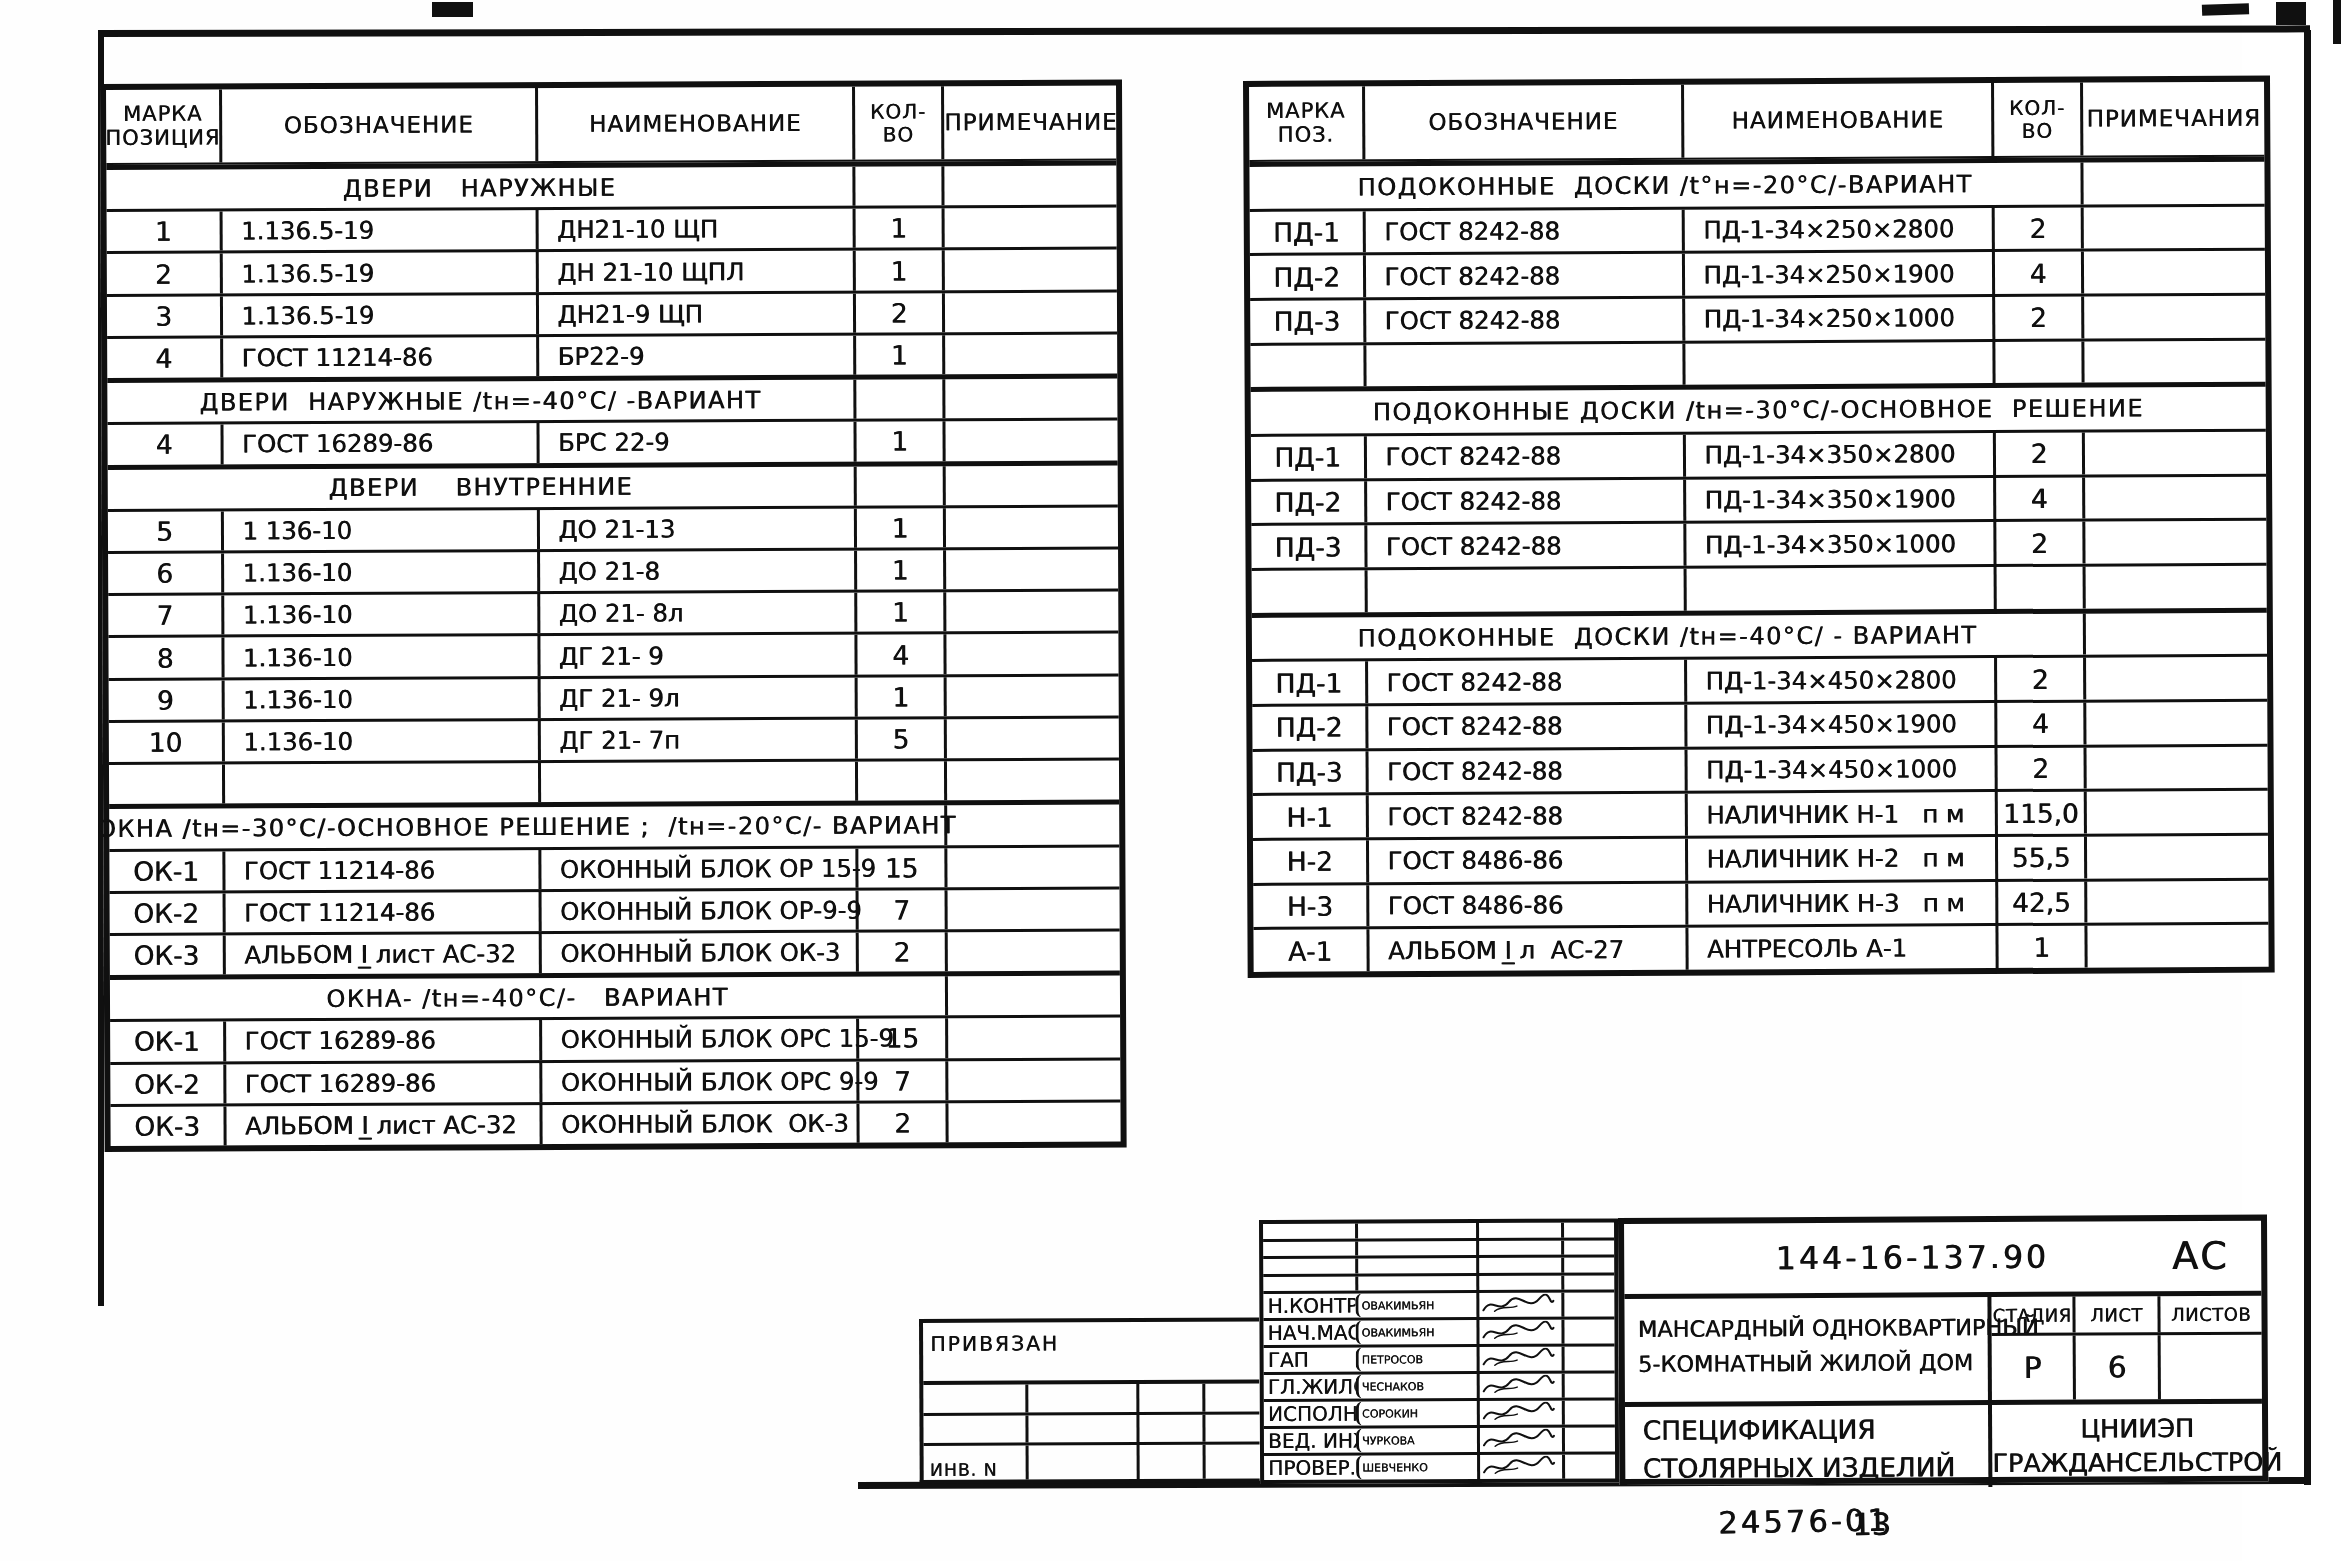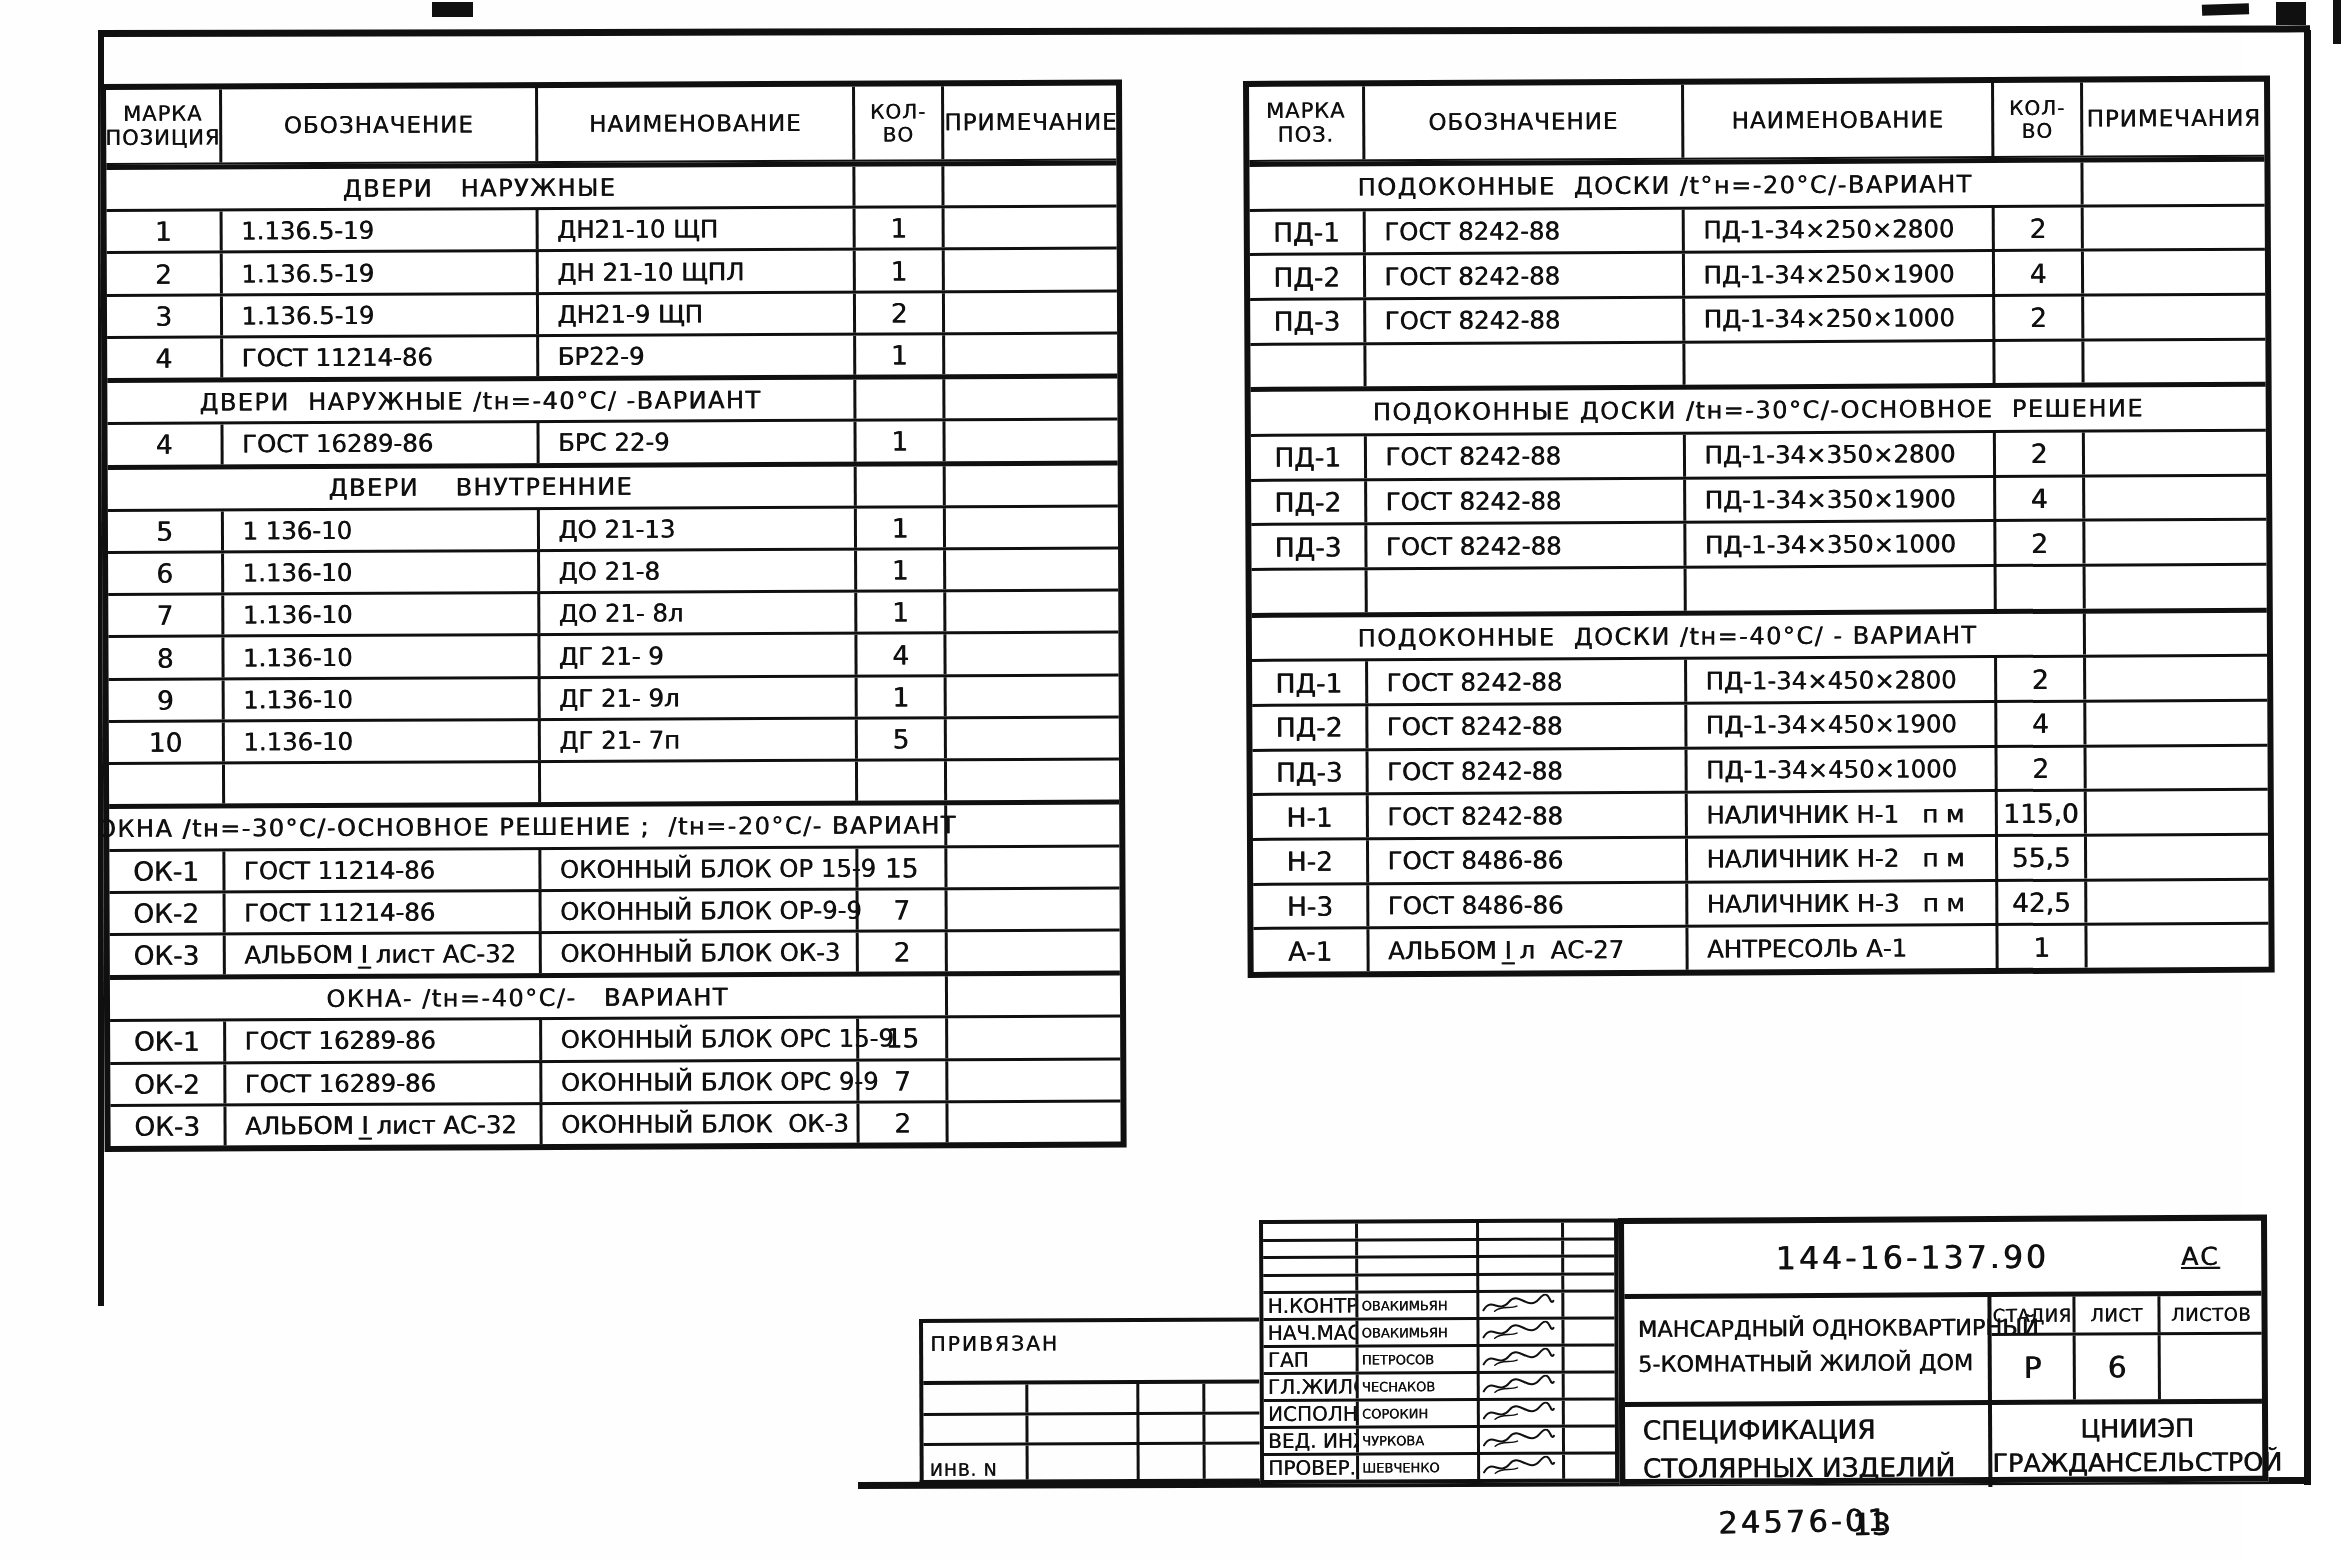--- a/index.html
+++ b/index.html
@@ -55,29 +55,29 @@
   .inv-label{font-size:17.3px;padding-left:6.1px;letter-spacing:1px;text-shadow:0.5px 0 0 currentColor;}
 
   .sig-grid{position:absolute;left:1259px;top:1220px;width:359px;height:264px;
             border:4.6px solid var(--ink);display:flex;flex-direction:column;background:#fff;
             transform:rotate(-0.25deg);transform-origin:left top;}
   .sig-row{flex:1;display:grid;grid-template-columns:92px 121px 85px 1fr;border-top:3.1px solid var(--ink);}
   .sig-row:first-child{border-top:none;}
   .sig-cell{border-left:3.1px solid var(--ink);display:flex;align-items:center;overflow:hidden;}
   .sig-cell:first-child{border-left:none;}
   .sig-role{font-size:20px;padding-left:4.1px;letter-spacing:0px;white-space:nowrap;text-shadow:0.4px 0 0 currentColor;}
-  .sig-name{font-size:13px;padding-left:3.1px;white-space:nowrap;text-shadow:0.4px 0 0 currentColor;}
+  .sig-name{font-size:11px;padding-left:3.1px;white-space:nowrap;text-shadow:0.4px 0 0 currentColor;border-radius:7px;}
   .sig-scribble{width:76px;height:21.4px;}
 
   .main-block{position:absolute;left:1618px;top:1218px;width:649px;height:267px;
               border:6.6px solid var(--ink);display:flex;flex-direction:column;background:#fff;
               transform:rotate(-0.3deg);transform-origin:left top;}
   .mb-r1{flex:0 0 75px;border-bottom:5.6px solid var(--ink);display:flex;align-items:center;}
   .doc-number{flex:1;text-align:center;font-size:31.5px;letter-spacing:3.1px;padding-left:61px;text-shadow:0.7px 0 0 currentColor;}
-  .doc-code{flex:0 0 122px;text-align:center;font-size:25px;letter-spacing:2px;text-shadow:0.7px 0 0 currentColor;text-decoration:underline;}
+  .doc-code{flex:0 0 122px;text-align:center;font-size:38px;letter-spacing:2px;text-shadow:0.7px 0 0 currentColor;}
   .mb-r2{flex:0 0 108px;display:grid;grid-template-columns:367px 1fr;border-bottom:5.1px solid var(--ink);}
   .proj-cell{border-right:4.6px solid var(--ink);padding:13.2px 5.1px 0 13.2px;font-size:22.4px;line-height:1.55;
              white-space:nowrap;text-shadow:0.6px 0 0 currentColor;}
   .stage-wrap{display:flex;flex-direction:column;}
   .stage-head{flex:0 0 39px;display:grid;grid-template-columns:81px 85px 1fr;border-bottom:3.6px solid var(--ink);}
   .stage-vals{flex:1;display:grid;grid-template-columns:81px 85px 1fr;}
   .st-cell{border-left:3.6px solid var(--ink);display:flex;align-items:center;justify-content:center;}
   .st-cell:first-child{border-left:none;}
   .stage-head .st-cell{font-size:18px;letter-spacing:0.5px;text-shadow:0.5px 0 0 currentColor;}
   .stage-vals .st-cell{font-size:29.5px;text-shadow:0.7px 0 0 currentColor;}

